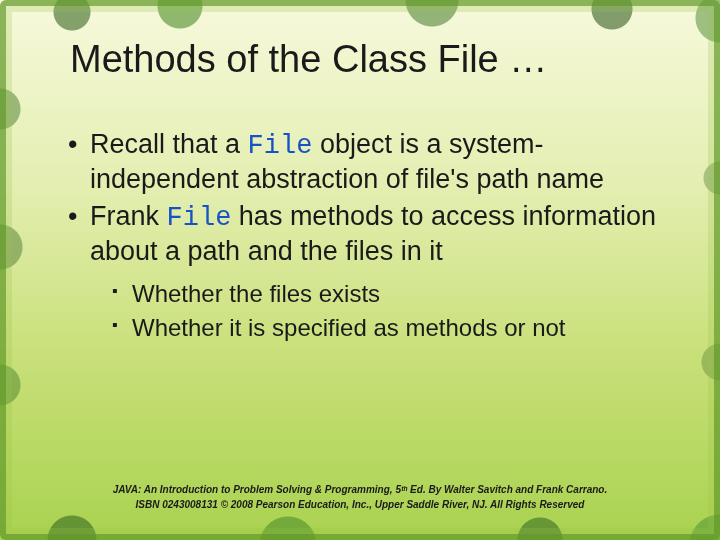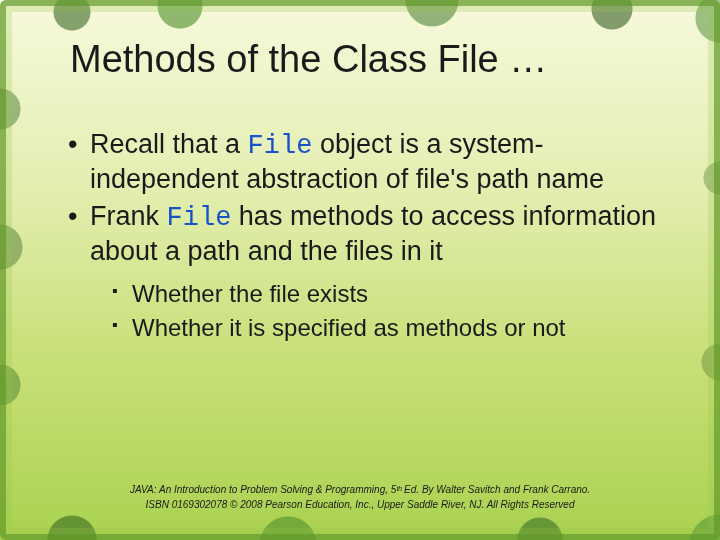--- a/index.html
+++ b/index.html
@@ -65,20 +65,21 @@
     margin-bottom: 2px;
   }
   ul.lvl2 > li::before {
     content: "▪"; position: absolute; left: 2px; top: 2px; font-size: 16px; color: #1a1a1a;
   }
   .code { font-family: "Courier New", monospace; color: #1753c6; }
   .footer {
     position: absolute; left: 0; right: 0; bottom: 28px;
     text-align: center; font-size: 10px; font-style: italic; color: #1a1a1a;
     line-height: 1.45;
+    font-weight: bold;
   }
   .footer .line2 { display: block; }
 </style>
 </head>
 <body>
 
 <div class="slide">
   <div class="foliage-top"></div>
   <div class="foliage-left"></div>
   <div class="foliage-right"></div>
@@ -88,24 +89,24 @@
   <div class="title">Methods of the Class File …</div>
 
   <div class="content">
     <ul class="lvl1">
       <li>
         <span>Recall that a </span><span class="code">File</span><span> object is a system-independent abstraction of file's path name</span>
       </li>
       <li>
         <span>Frank </span><span class="code">File</span><span> has methods to access information about a path and the files in it</span>
         <ul class="lvl2">
-          <li>Whether the file exists</li>
+          <li>Whether the files exists</li>
           <li>Whether it is specified as methods or not</li>
         </ul>
       </li>
     </ul>
   </div>
 
   <div class="footer">
     <span>JAVA: An Introduction to Problem Solving &amp; Programming, 5ᵗʰ Ed. By Walter Savitch and Frank Carrano.</span>
-    <span class="line2">ISBN 0169302078 © 2008 Pearson Education, Inc., Upper Saddle River, NJ. All Rights Reserved</span>
+    <span class="line2">ISBN 0243008131 © 2008 Pearson Education, Inc., Upper Saddle River, NJ. All Rights Reserved</span>
   </div>
 </div>
 
 </body></html>

